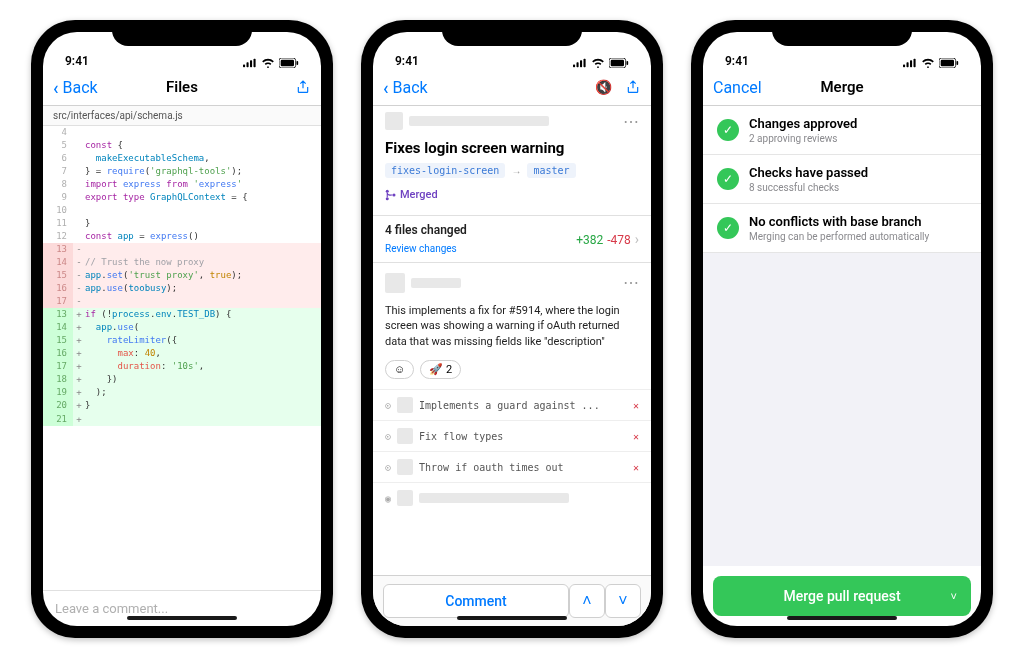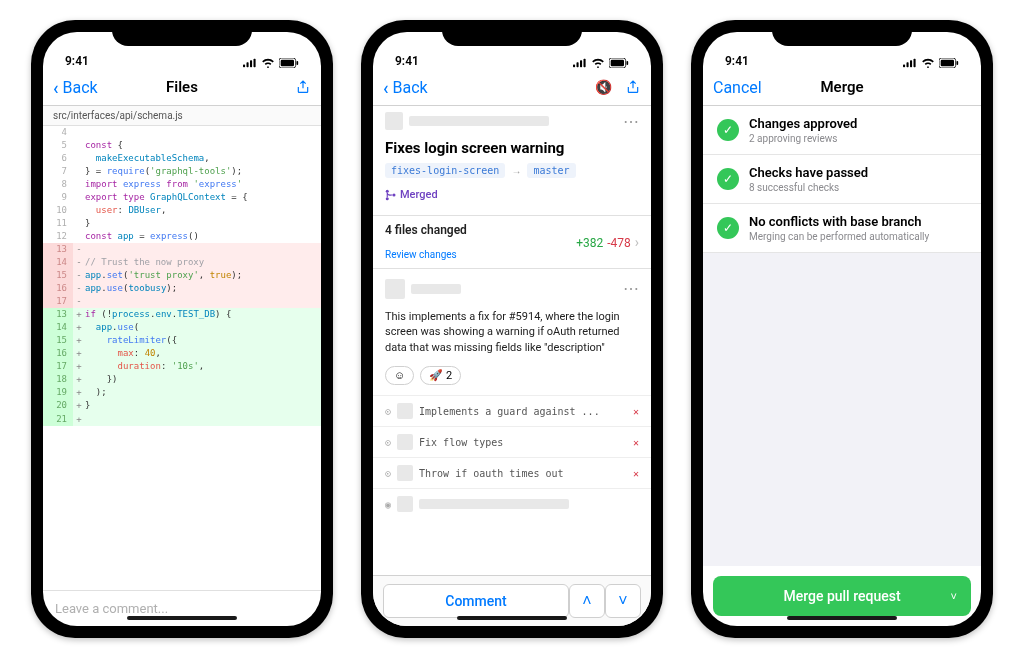--- a/index.html
+++ b/index.html
@@ -98,21 +98,21 @@
   .pr-head { padding:6px 12px 10px; }
   .redact { background:#e8e8e8; border-radius:2px; display:inline-block; }
   .pr-title { font-size:15px; font-weight:700; margin:8px 0 6px; }
   .branch-row { display:flex; align-items:center; gap:6px; font-size:10px; margin-bottom:8px;}
   .branch { background:#eef3fb; color:#3a79d6; padding:2px 6px; border-radius:3px; font-family:Menlo,monospace;}
   .arrow-icon { color:#999; }
   .merged-badge { display:inline-flex; align-items:center; gap:3px; color:#6f42c1; font-size:11px; font-weight:500;}
   .hr { height:0.5px; background:#e0e0e0; margin:0;}
   .chg-row { display:flex; justify-content:space-between; align-items:center; padding:8px 12px; font-size:12px;}
   .chg-left strong { font-size:12px; font-weight:600; color:#222;}
-  .chg-left .link { color:#007aff; font-size:10px; display:block; margin-top:12px;}
+  .chg-left .link { color:#007aff; font-size:10px; display:block; margin-top:6px;}
   .chg-right { display:flex; align-items:flex-end; gap:4px; font-size:12px;}
   .plus { color:#28a745; }
   .minus { color:#d73a49; }
   .chev-r { color:#c0c0c0; font-size:14px;}
   .comment { padding:10px 12px; font-size:11px; line-height:1.45; color:#222; }
   .reactions { display:flex; gap:6px; padding:0 12px 10px; }
   .react { border:0.5px solid #d0d0d0; border-radius:12px; padding:2px 8px; font-size:11px; display:flex; align-items:center; gap:3px;}
   .commit { display:flex; align-items:center; gap:6px; padding:7px 12px; font-size:10px; border-top:0.5px solid #eee; color:#666; font-family:Menlo,monospace;}
   .commit-msg { flex:1; color:#555; overflow:hidden; text-overflow:ellipsis; white-space:nowrap;}
   .commit-x { color:#d73a49; font-weight:600; }
@@ -200,21 +200,20 @@
           <span class="codetext"><span class="kw-purple">import</span> <span class="kw-blue">express</span> <span class="kw-purple">from</span> <span class="kw-green">'<span class="kw-blue">express</span>'</span></span>
         </div>
         <div class="line ">
           <span class="gutter">9</span>
           <span class="sign"></span>
           <span class="codetext"><span class="kw-purple">export</span> <span class="kw-purple">type</span> <span class="kw-cyan">GraphQLContext</span> = {</span>
         </div>
         <div class="line ">
           <span class="gutter">10</span>
           <span class="sign"></span>
-          <span class="codetext">  <span class="kw-red">user</span>: <span class="kw-cyan">DBUser</span>,</span>
         </div>
         <div class="line ">
           <span class="gutter">11</span>
           <span class="sign"></span>
           <span class="codetext">}</span>
         </div>
         <div class="line ">
           <span class="gutter">12</span>
           <span class="sign"></span>
           <span class="codetext"><span class="kw-purple">const</span> <span class="kw-cyan">app</span> = <span class="kw-blue">express</span>()</span>

